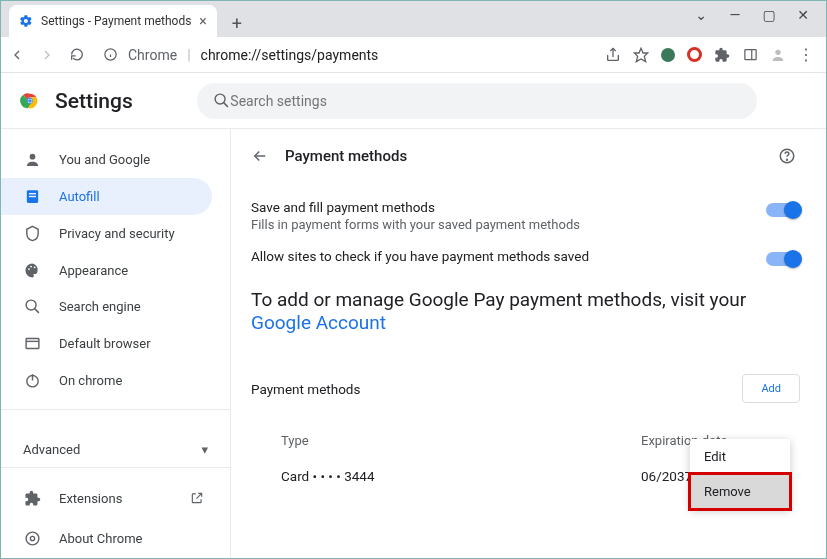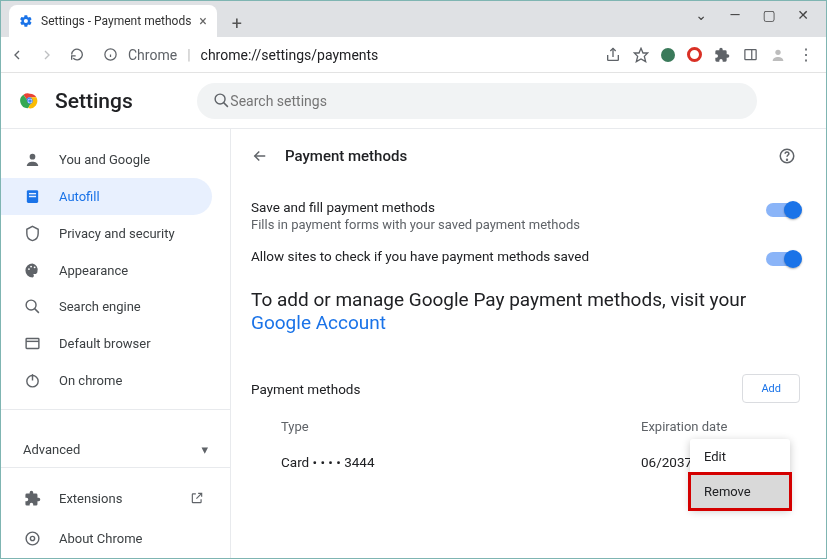--- a/index.html
+++ b/index.html
@@ -54,21 +54,21 @@
 .setting-row .txt .t2 { font-size: 13px; color: #5f6368; margin-top: 2px; }
 .toggle { width: 34px; height: 14px; background: #8ab4f8; border-radius: 10px; position: relative; margin-top: 4px; }
 .toggle::after { content: ""; width: 18px; height: 18px; background: #1a73e8; border-radius: 50%; position: absolute; right: -2px; top: -2px; box-shadow: 0 1px 2px rgba(0,0,0,0.3); }
 .gp-text { font-size: 19px; color: #202124; margin-top: 14px; }
 .gp-text a { color: #1a73e8; text-decoration: none; }
 
 .pm-head { display: flex; justify-content: space-between; align-items: center; margin-top: 40px; }
 .pm-head .lbl { font-size: 13.5px; color: #202124; }
 .add-btn { border: 1px solid #dadce0; background: #fff; color: #1a73e8; font-size: 11px; padding: 7px 18px; border-radius: 4px; cursor: pointer; }
 
-.pm-table { margin-top: 10px; }
+.pm-table { margin-top: 24px; }
 .pm-cols { display: flex; font-size: 13px; color: #5f6368; padding: 6px 0 12px 30px; }
 .pm-cols .c1 { flex: 0 0 360px; }
 .pm-row { display: flex; font-size: 13.5px; color: #202124; padding: 8px 0 8px 30px; align-items: center; }
 .pm-row .c1 { flex: 0 0 360px; }
 
 .context-menu { position: absolute; right: 36px; top: 310px; width: 100px; background: #fff; box-shadow: 0 2px 8px rgba(0,0,0,0.22); border-radius: 3px; font-size: 13px; color: #202124; }
 .context-menu .cm-item { padding: 10px 14px; cursor: pointer; }
 .context-menu .cm-item.hl { background: #d9d9d9; outline: 3px solid #d40000; outline-offset: -1px; }
 
 svg { display: block; }

